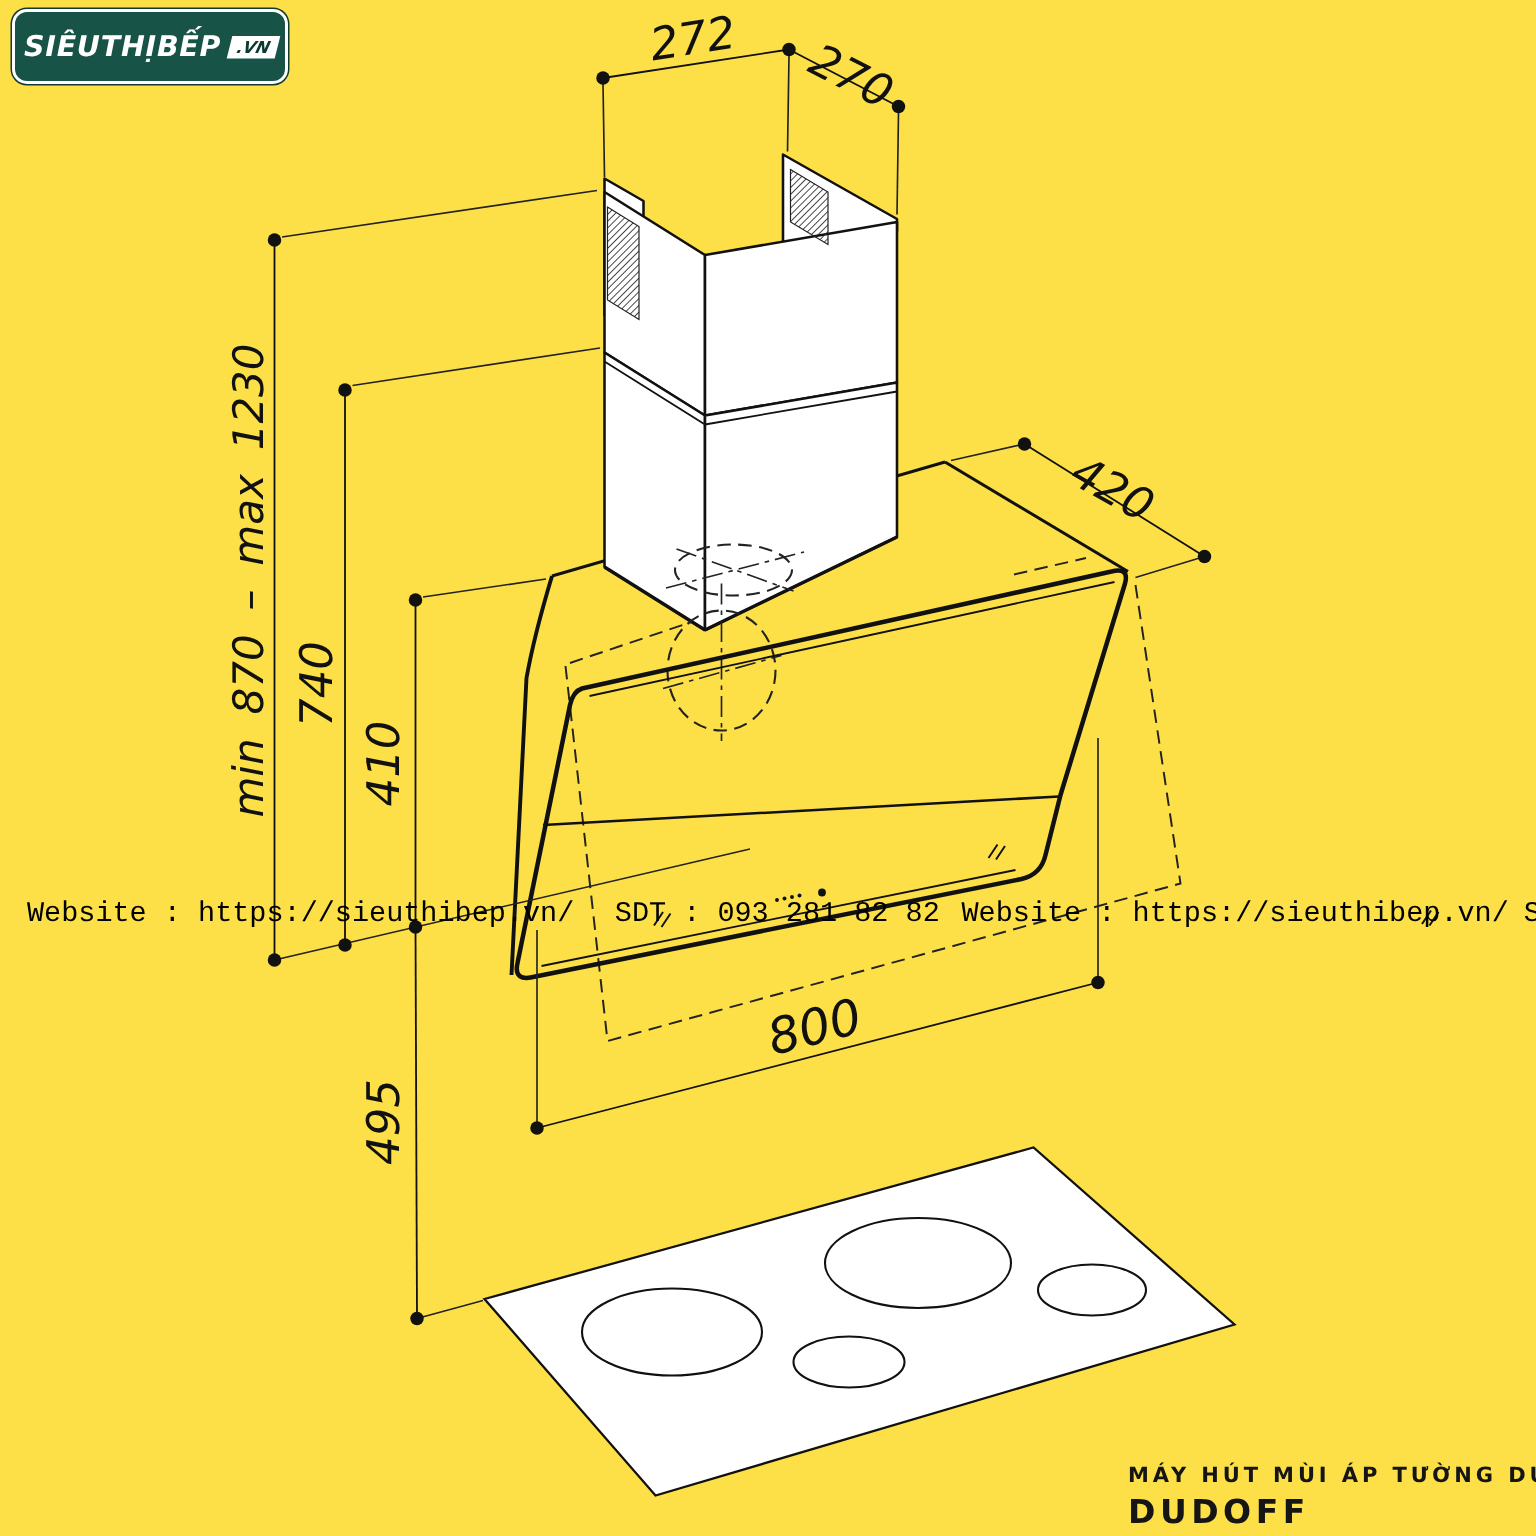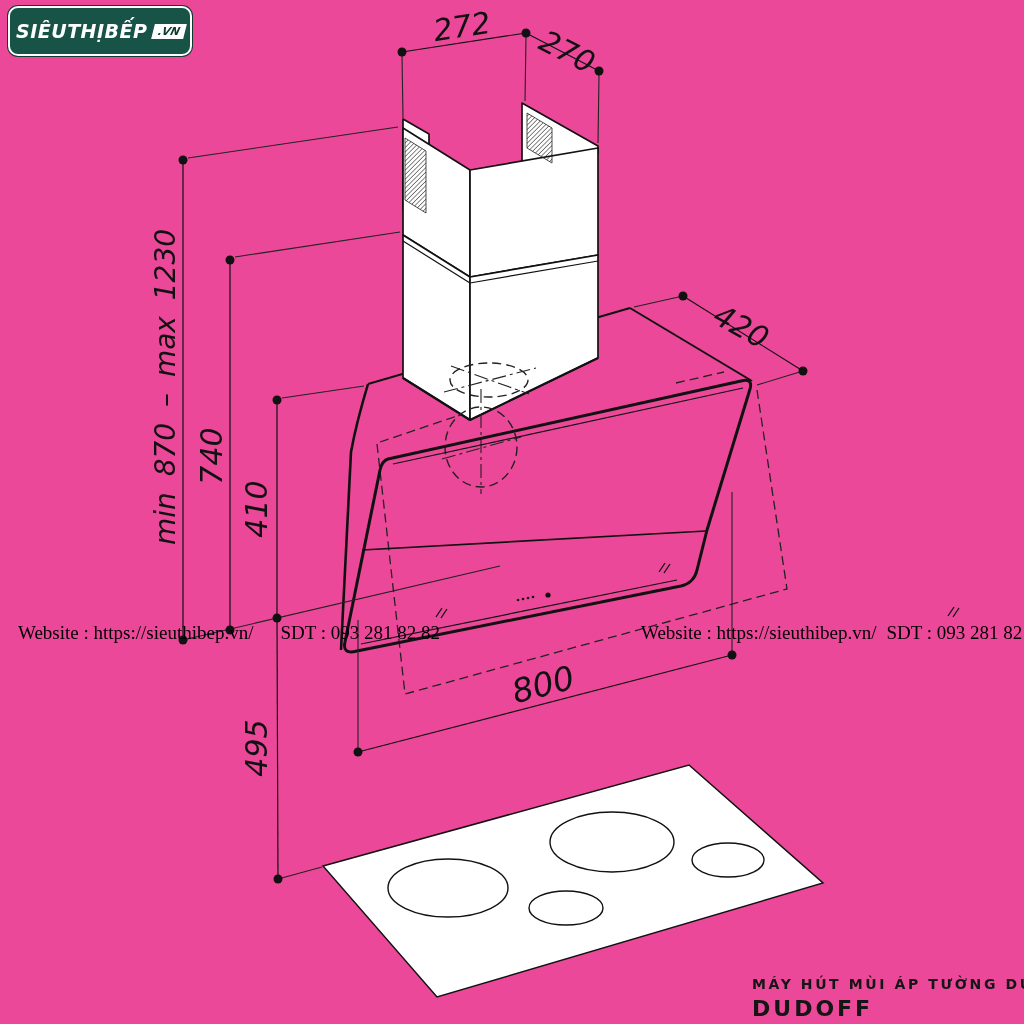--- a/index.html
+++ b/index.html
@@ -1,16 +1,16 @@
 <!DOCTYPE html>
 <html><head>
 <meta charset="utf-8">
 <style>
   html,body{margin:0;padding:0;background:#fff;}
-  .stage{position:relative;width:1024px;height:1024px;background:#ec4899;overflow:hidden;
+  .stage{position:relative;width:1024px;height:1024px;background:#fde047;overflow:hidden;
          font-family:"DejaVu Sans","Liberation Sans",sans-serif;color:#111;}
   svg.drawing{position:absolute;left:0;top:0;}
 
   
   .logo{position:absolute;left:8px;top:6px;width:184px;height:50px;background:#175346;
         border:2px solid #ffffff;border-radius:10px;box-shadow:0 0 0 1px #0e3a30;
         display:flex;align-items:center;gap:4px;padding:0 6px 0 2px;box-sizing:border-box;}
   .logo-text{color:#fff;font-weight:bold;font-style:italic;font-size:19px;letter-spacing:.5px;
              white-space:nowrap;font-family:"DejaVu Sans","Liberation Sans",sans-serif;}
   .logo-tld{background:#fff;color:#0e3a30;font-weight:bold;font-style:italic;font-size:11px;
@@ -22,21 +22,21 @@
   .dim-272{left:427px;top:12px;width:70px;transform:rotate(-9deg);}
   .dim-270{left:532px;top:37px;width:70px;transform:rotate(27deg);}
   .dim-420{left:706px;top:312px;width:70px;transform:rotate(29deg);}
   .dim-800{left:505px;top:668px;width:76px;font-size:33px;transform:rotate(-14.5deg);}
   .dim-wall{left:-16px;top:373px;width:364px;transform:rotate(-90deg);font-size:28px;word-spacing:7px;}
   .dim-740{left:177px;top:441px;width:70px;transform:rotate(-90deg);}
   .dim-410{left:222px;top:494px;width:70px;transform:rotate(-90deg);}
   .dim-495{left:222px;top:733px;width:70px;transform:rotate(-90deg);}
 
   
-  .wm{position:absolute;top:622px;font-family:Liberation Serif, serif;
+  .wm{position:absolute;top:598px;font-family:Liberation Mono, monospace;
       font-size:19px;color:#000;white-space:nowrap;display:flex;}
   .wm-left{left:18px;gap:27px;}
   .wm-right{left:641px;gap:10px;}
 
   
   .caption1{position:absolute;left:752px;top:976px;font-weight:bold;font-size:14px;
             letter-spacing:2.6px;color:#151515;white-space:nowrap;}
   .caption2{position:absolute;left:752px;top:996px;font-weight:bold;font-size:22px;
             letter-spacing:3px;color:#151515;white-space:nowrap;}
 </style>

